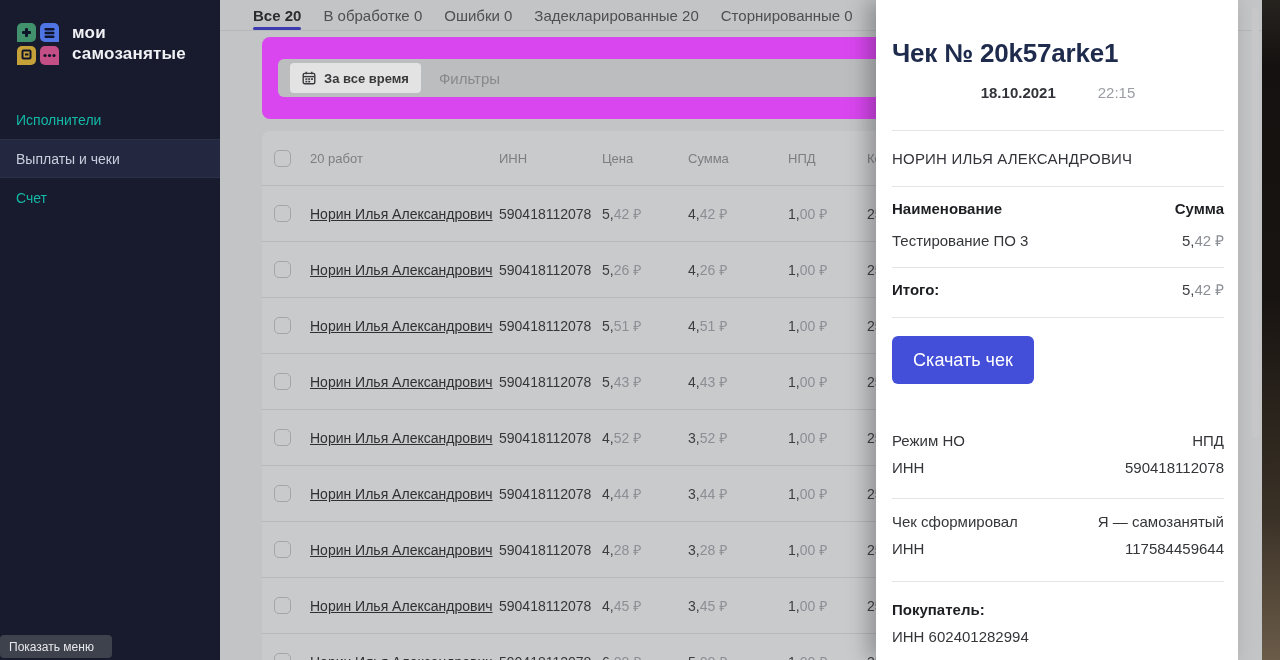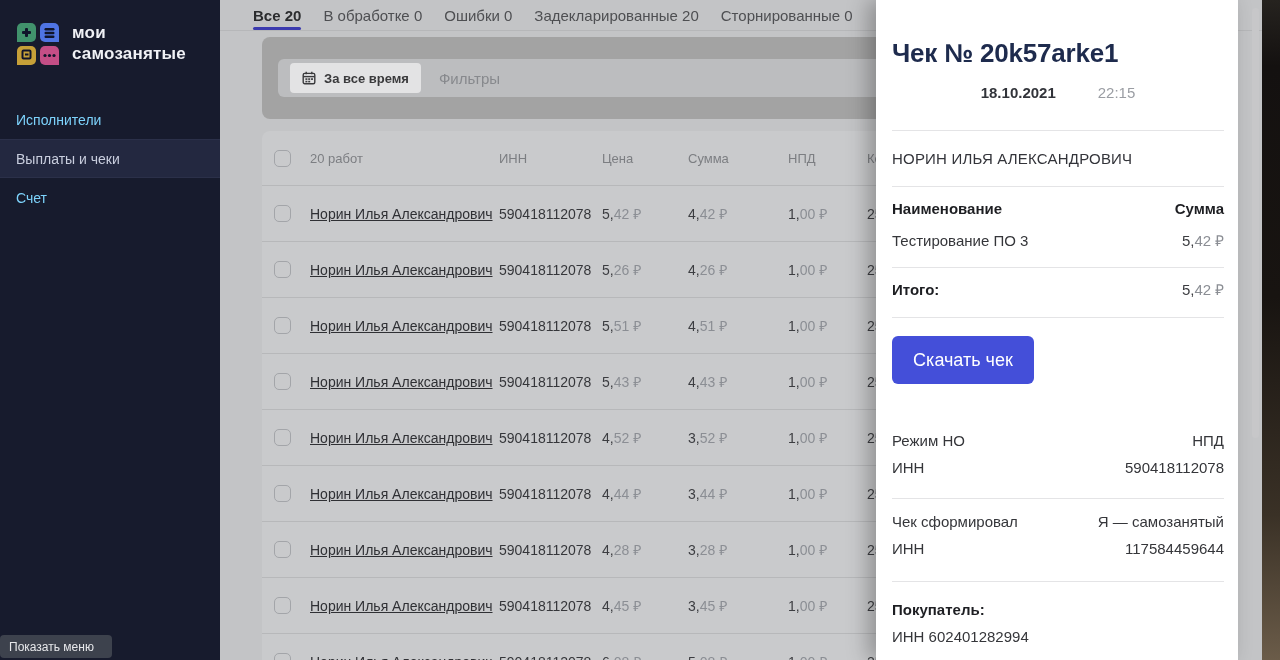--- a/index.html
+++ b/index.html
@@ -14,21 +14,21 @@
   .sidebar {
     position: absolute; left:0; top:0; width:220px; height:660px;
     background: var(--sidebar-bg, #171b2d); z-index: 3;
   }
   .logo { display:flex; align-items:flex-start; gap:12px; padding:22px 0 0 16px; }
   .logo-mark { width:44px; height:44px; flex:0 0 auto; }
   .logo-text { color:#f0f1f5; font-size:17px; font-weight:bold; line-height:21px; letter-spacing:.2px; }
   .nav { margin-top:34px; }
   .nav-item {
     height:39px; display:flex; align-items:center; padding-left:16px;
-    color:#7dd3fc; font-size:14px; cursor:pointer;
+    color:#14b8a6; font-size:14px; cursor:pointer;
   }
   .nav-item.active {
     background:#232840; color:#c9cede;
     border-top:1px solid #2b3049; border-bottom:1px solid #2b3049;
   }
   .menu-tooltip {
     position:absolute; left:0; top:635px; height:23px; z-index:10;
     background:#3d424d; color:#e6e7ea; font-size:12px;
     display:flex; align-items:center; padding:0 18px 0 9px; border-radius:4px;
   }
@@ -44,21 +44,21 @@
     font-size:15px; color:#4e4f52; white-space:nowrap; cursor:pointer;
   }
   .tab.active { color:#2b2c2e; font-weight:bold; }
   .tab.active::after {
     content:""; position:absolute; left:0; right:0; bottom:0; height:3px;
     background: var(--tab-underline, #3b3aae); border-radius:2px;
   }
 
   .filter-card {
     margin:6px 0 0 42px; width:898px; height:82px;
-    background:#a3a3a3; border-radius:8px; padding:22px 16px 0 16px;
+    background:#d946ef; border-radius:8px; padding:22px 16px 0 16px;
   }
   .filter-bar {
     height:38px; background:#bcbdbf; border-radius:6px;
     display:flex; align-items:center; padding:0 12px; gap:18px;
   }
   .period-btn {
     height:30px; background:#e3e3e4; border:none; border-radius:4px;
     display:flex; align-items:center; gap:8px; padding:0 12px;
     font-family:inherit; font-size:13px; font-weight:bold; color:#3a3a3c; cursor:pointer;
   }

